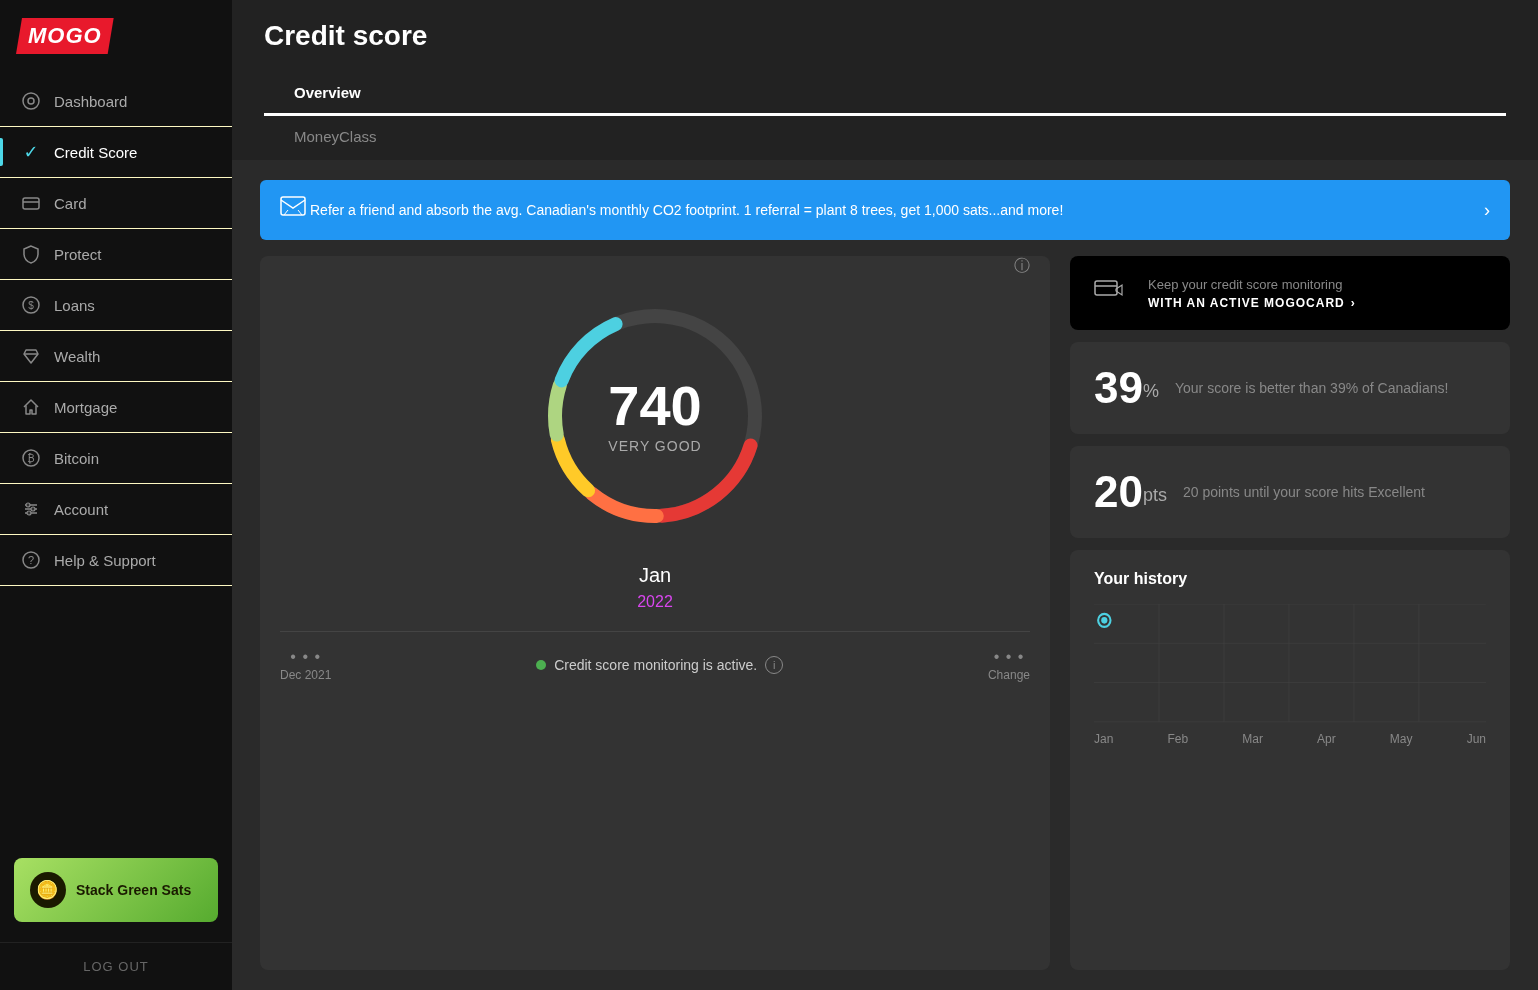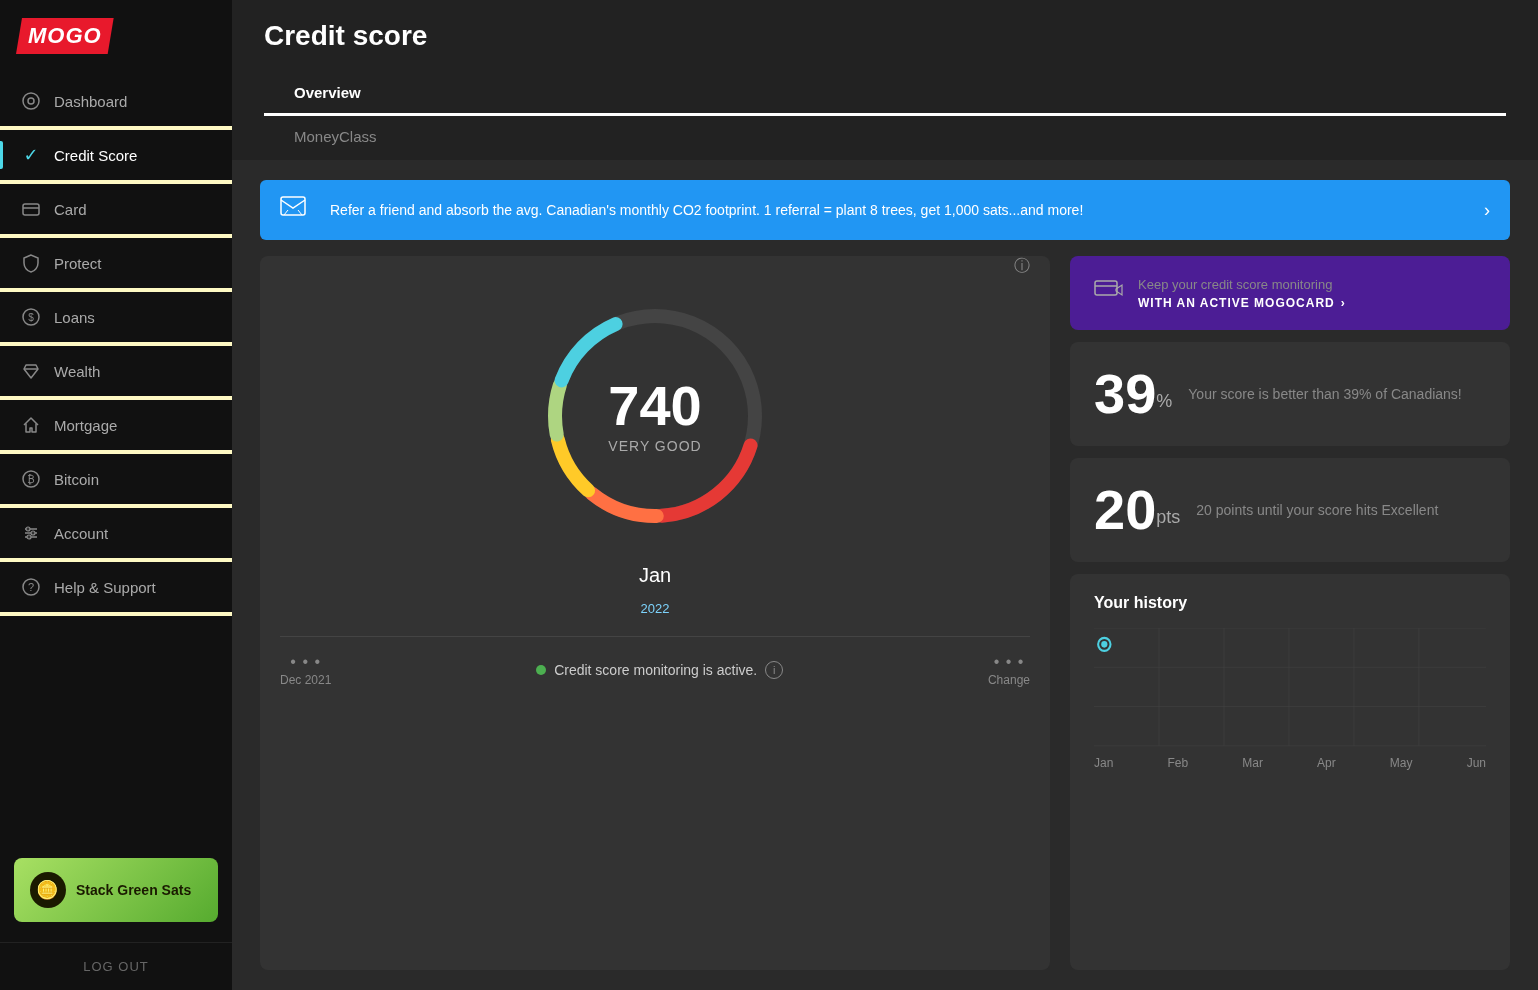--- a/index.html
+++ b/index.html
@@ -36,21 +36,21 @@
       padding: 8px 0;
     }
     .nav-item {
       display: flex;
       align-items: center;
       gap: 12px;
       padding: 14px 20px;
       cursor: pointer;
       color: #aaa;
       font-size: 15px;
-      border-bottom: 4px solid #fef9c3;
+      border-bottom: 1px solid #fef9c3;
       position: relative;
     }
     .nav-item.active { color: #fff; }
     .nav-item.active::before {
       content: '';
       position: absolute;
       left: 0;
       top: 50%;
       transform: translateY(-50%);
       width: 3px;
@@ -151,21 +151,21 @@
       gap: 16px;
     }
 
     
     .banner {
       background: #2196f3;
       border-radius: 6px;
       padding: 16px 20px;
       display: flex;
       align-items: center;
-      gap: 24px;
+      gap: 4px;
       cursor: pointer;
     }
     .banner-icon {
       font-size: 22px;
       flex-shrink: 0;
     }
     .banner-text {
       flex: 1;
       font-size: 14px;
       color: #fff;
@@ -230,23 +230,23 @@
       font-size: 16px;
       cursor: pointer;
     }
     .score-date {
       font-size: 20px;
       font-weight: 500;
       color: #fff;
       margin-top: 8px;
     }
     .score-year {
-      font-size: 13px;
-      color: #7dd3fc;
-      margin-top: 14px;
+      font-size: 16px;
+      color: #d946ef;
+      margin-top: 6px;
     }
     .score-footer {
       width: 100%;
       margin-top: 20px;
       border-top: 1px solid #444;
       padding-top: 16px;
       display: flex;
       align-items: center;
       justify-content: space-between;
     }
@@ -294,26 +294,26 @@
     }
 
     
     .right-panels {
       width: 440px;
       display: flex;
       flex-direction: column;
       gap: 12px;
     }
     .info-card {
-      background: #4c1d95;
+      background: #000000;
       border-radius: 8px;
       padding: 20px 24px;
       display: flex;
       align-items: center;
-      gap: 12px;
+      gap: 22px;
     }
     .card-icon {
       font-size: 24px;
       color: #aaa;
     }
     .card-content { flex: 1; }
     .card-small-text {
       font-size: 13px;
       color: #888;
       margin-bottom: 4px;
@@ -330,21 +330,21 @@
     }
     .stat-card {
       background: #333;
       border-radius: 8px;
       padding: 24px;
       display: flex;
       align-items: center;
       gap: 16px;
     }
     .stat-number {
-      font-size: 56px;
+      font-size: 44px;
       font-weight: 700;
       color: #fff;
       line-height: 1;
     }
     .stat-superscript {
       font-size: 18px;
       font-weight: 400;
       color: #aaa;
       vertical-align: super;
     }

